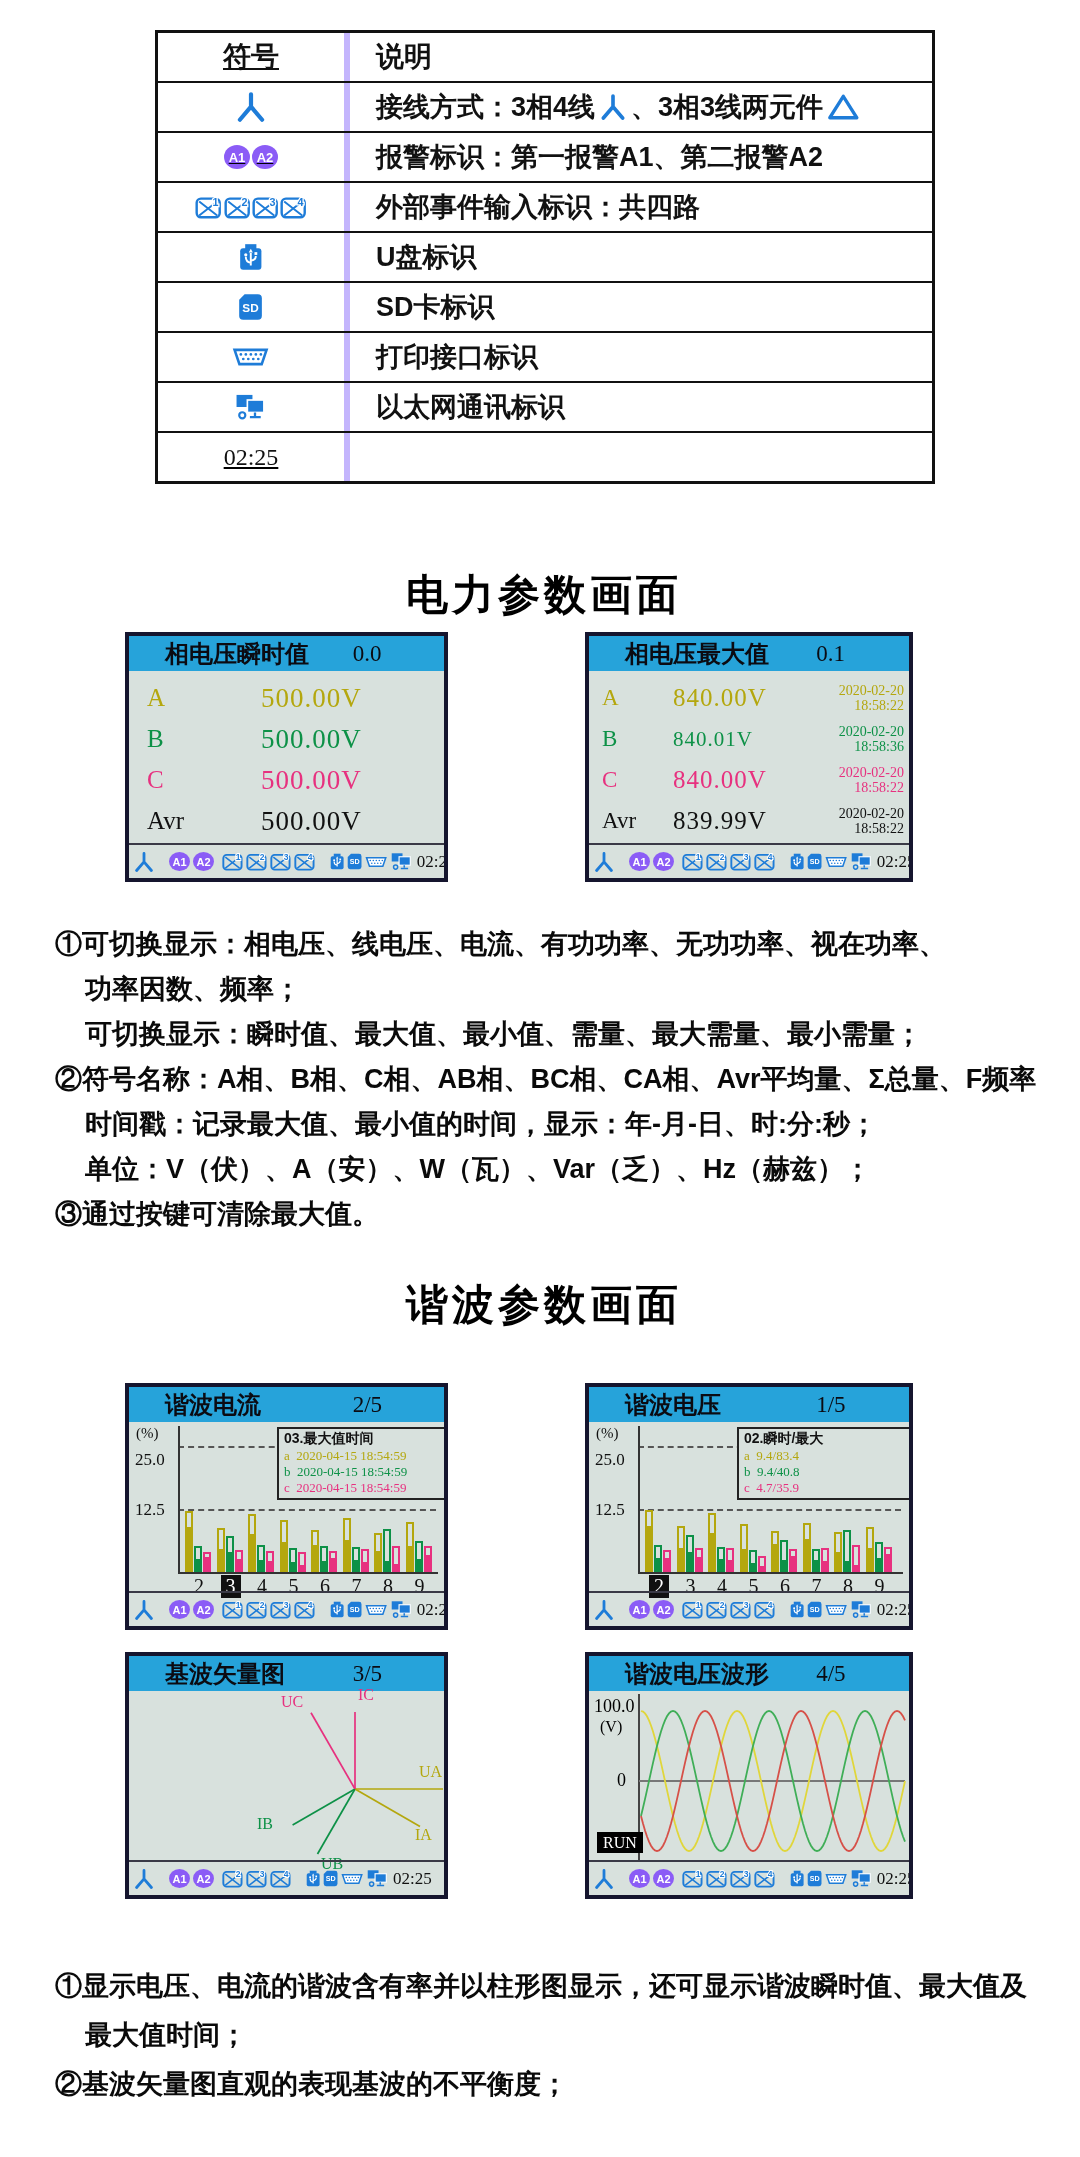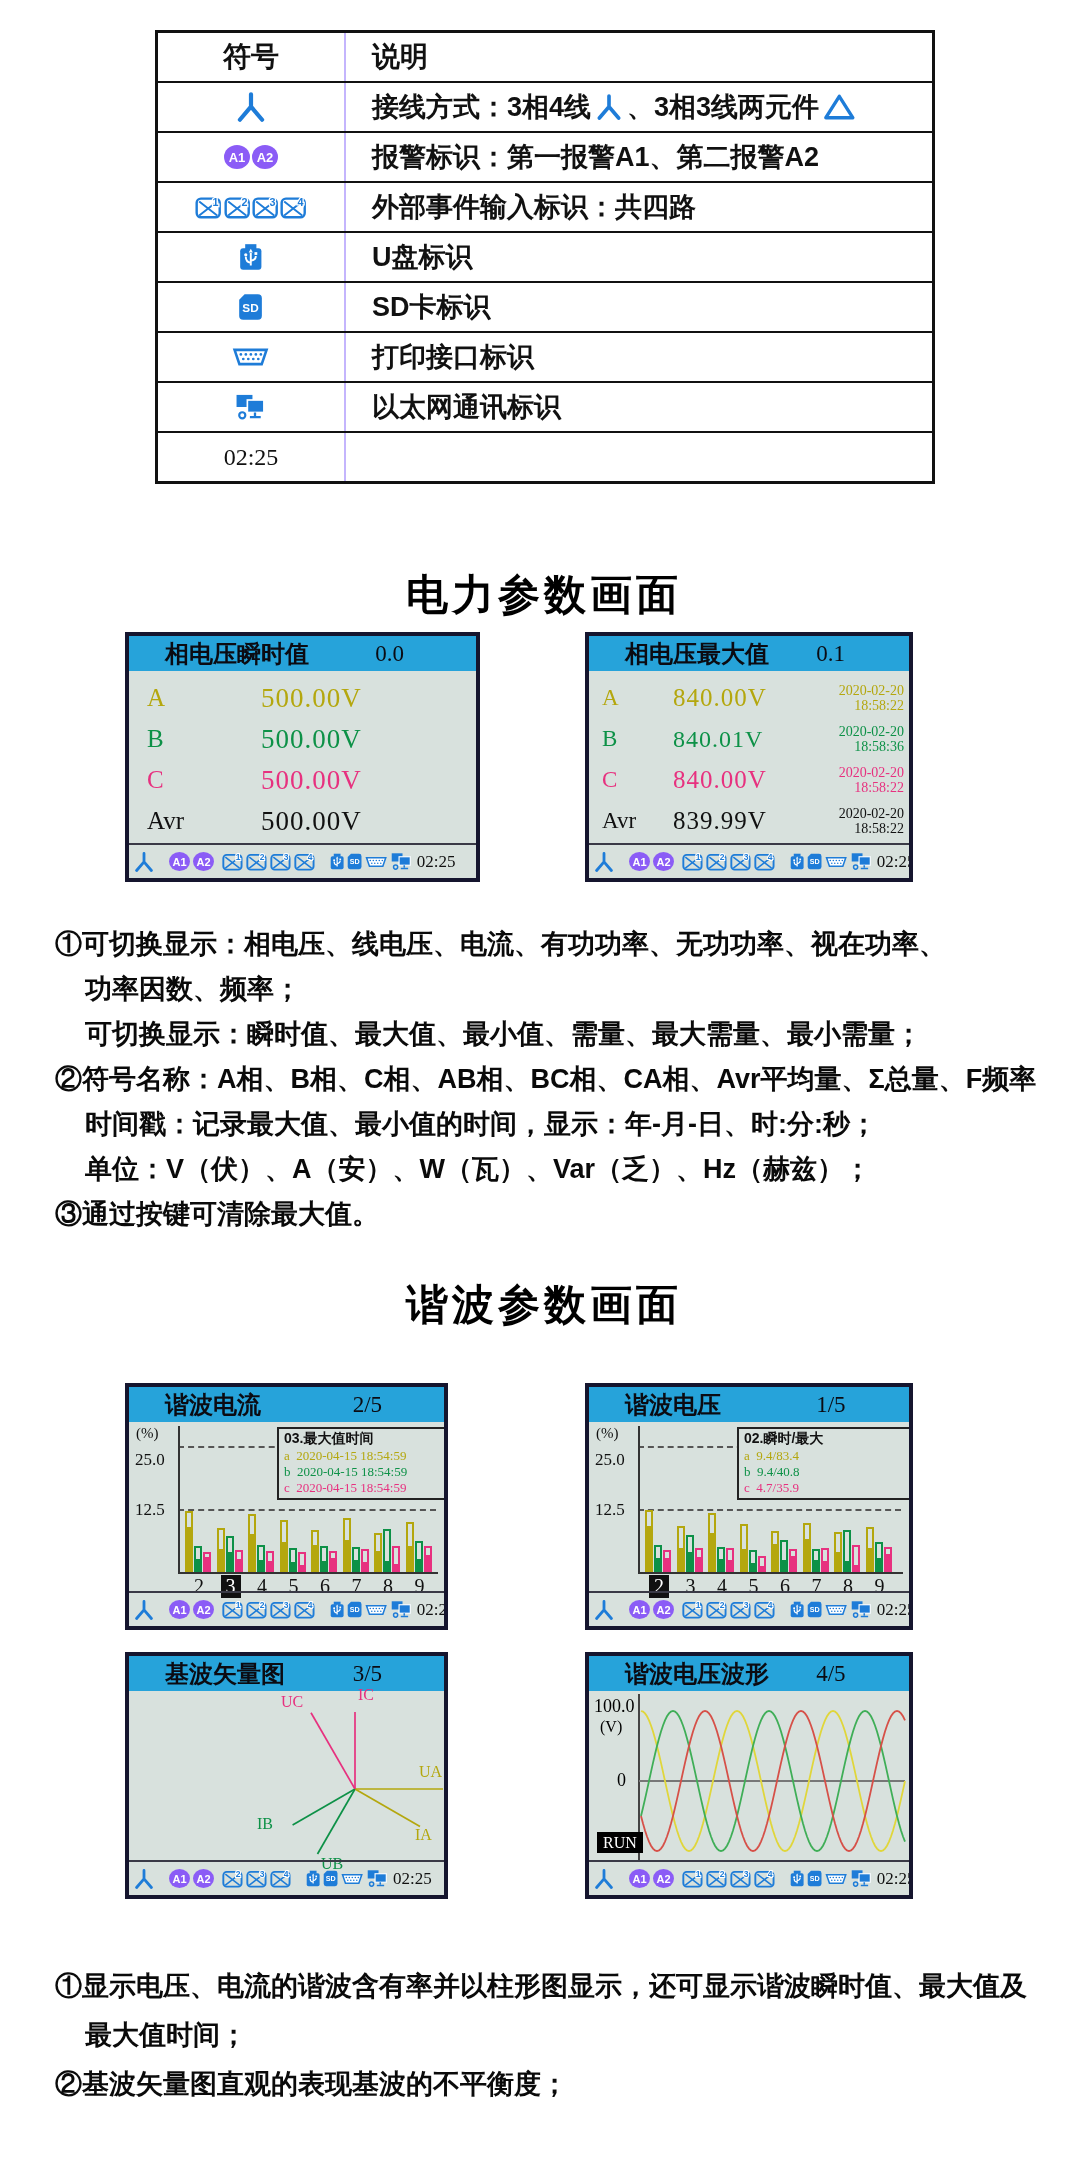--- a/index.html
+++ b/index.html
@@ -4,22 +4,22 @@
 <style>
   html,body{margin:0;padding:0;}
   body{width:1080px;height:2157px;background:#ffffff;position:relative;
        font-family:"Liberation Sans",sans-serif;overflow:hidden;}
 
   
   #symbol-table{position:absolute;left:155px;top:30px;width:780px;
     border:3px solid #111;box-sizing:border-box;background:#fff;}
   .trow{display:flex;height:48px;border-top:2px solid #111;align-items:stretch;}
   .trow:first-child{border-top:none;}
-  .tcell-sym{width:186px;border-right:2px solid #c4b5fd;display:flex;
-    align-items:center;justify-content:center;gap:2px;}
+  .tcell-sym{width:186px;border-right:6px solid #c4b5fd;display:flex;
+    align-items:center;justify-content:center;gap:2px;text-decoration:underline;}
   .tcell-desc{flex:1;display:flex;align-items:center;padding-left:26px;
     font-size:27px;font-weight:600;color:#111;gap:5px;white-space:nowrap;}
   .tsym-text{font-family:"Liberation Serif",serif;font-size:24px;color:#111;}
   .thead{font-size:28px;font-weight:600;color:#111;}
 
   
   .section-title{position:absolute;left:4px;width:1080px;text-align:center;
     font-size:42px;font-weight:800;color:#000;letter-spacing:4px;margin-top:29px;}
 
   
@@ -212,21 +212,21 @@
     </div>
     <div class="trow">
       <div class="tcell-sym">
         <span class="tsym-text">02:25</span>
       </div>
     </div>
   </div>
 
 <h2 class="section-title" style="top:538px;">电力参数画面</h2>
 
-<div id="power-screen-1" class="screen" style="left:125px;top:632px;width:355px;height:250px;">
+<div id="power-screen-1" class="screen" style="left:125px;top:632px;width:323px;height:250px;">
     <div class="screen-header">
       <span class="screen-title">相电压瞬时值</span>
                   <span class="screen-page">0.0</span>
     </div>
     <div class="prows" style="padding-top: 6px;">
       <div class="prow">
         <span class="plabel" style="left:18px;font-size:25px;color:#B4A70E">A</span>
              <span class="pvalue" style="left:132px;font-size:27px;color:#B4A70E">500.00V</span>
       </div>
       <div class="prow">
@@ -312,21 +312,21 @@
                   <span class="screen-page">0.1</span>
     </div>
     <div class="prows" style="padding-top: 6px;">
       <div class="prow">
         <span class="plabel" style="left:13px;font-size:23px;color:#B4A70E">A</span>
              <span class="pvalue" style="left:84px;font-size:25px;color:#B4A70E">840.00V</span>
         <span class="ptime" style="color:#B4A70E">2020-02-20<br>18:58:22</span>
       </div>
       <div class="prow">
         <span class="plabel" style="left:13px;font-size:23px;color:#0D9147">B</span>
-             <span class="pvalue" style="left:84px;font-size:24px;color:#0D9147">840.01V</span>
+             <span class="pvalue" style="left:84px;font-size:21px;color:#0D9147">840.01V</span>
         <span class="ptime" style="color:#0D9147">2020-02-20<br>18:58:36</span>
       </div>
       <div class="prow">
         <span class="plabel" style="left:13px;font-size:23px;color:#E7317F">C</span>
              <span class="pvalue" style="left:84px;font-size:25px;color:#E7317F">840.00V</span>
         <span class="ptime" style="color:#E7317F">2020-02-20<br>18:58:22</span>
       </div>
       <div class="prow">
         <span class="plabel" style="left:13px;font-size:23px;color:#111111">Avr</span>
              <span class="pvalue" style="left:84px;font-size:25px;color:#111111">839.99V</span>

